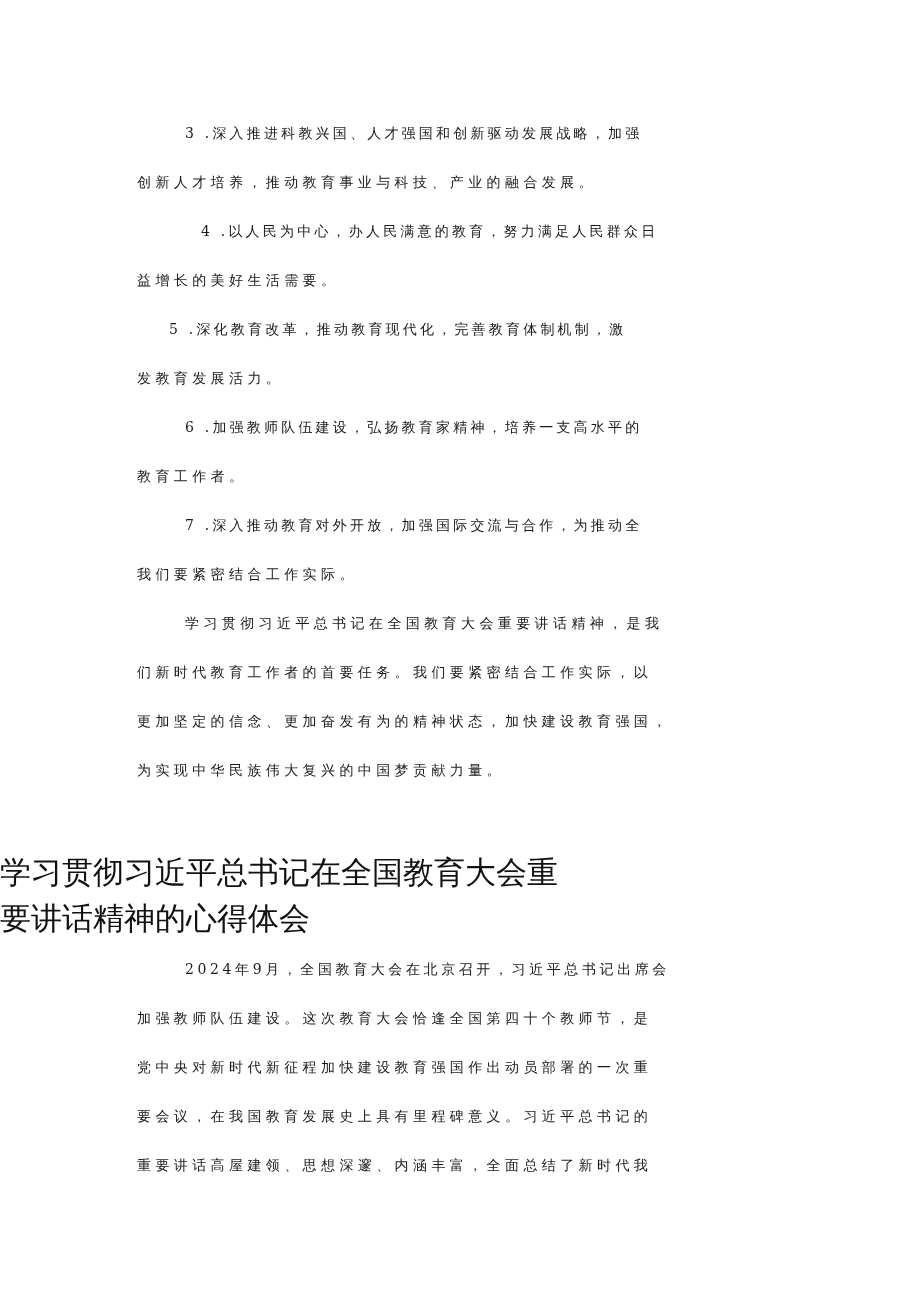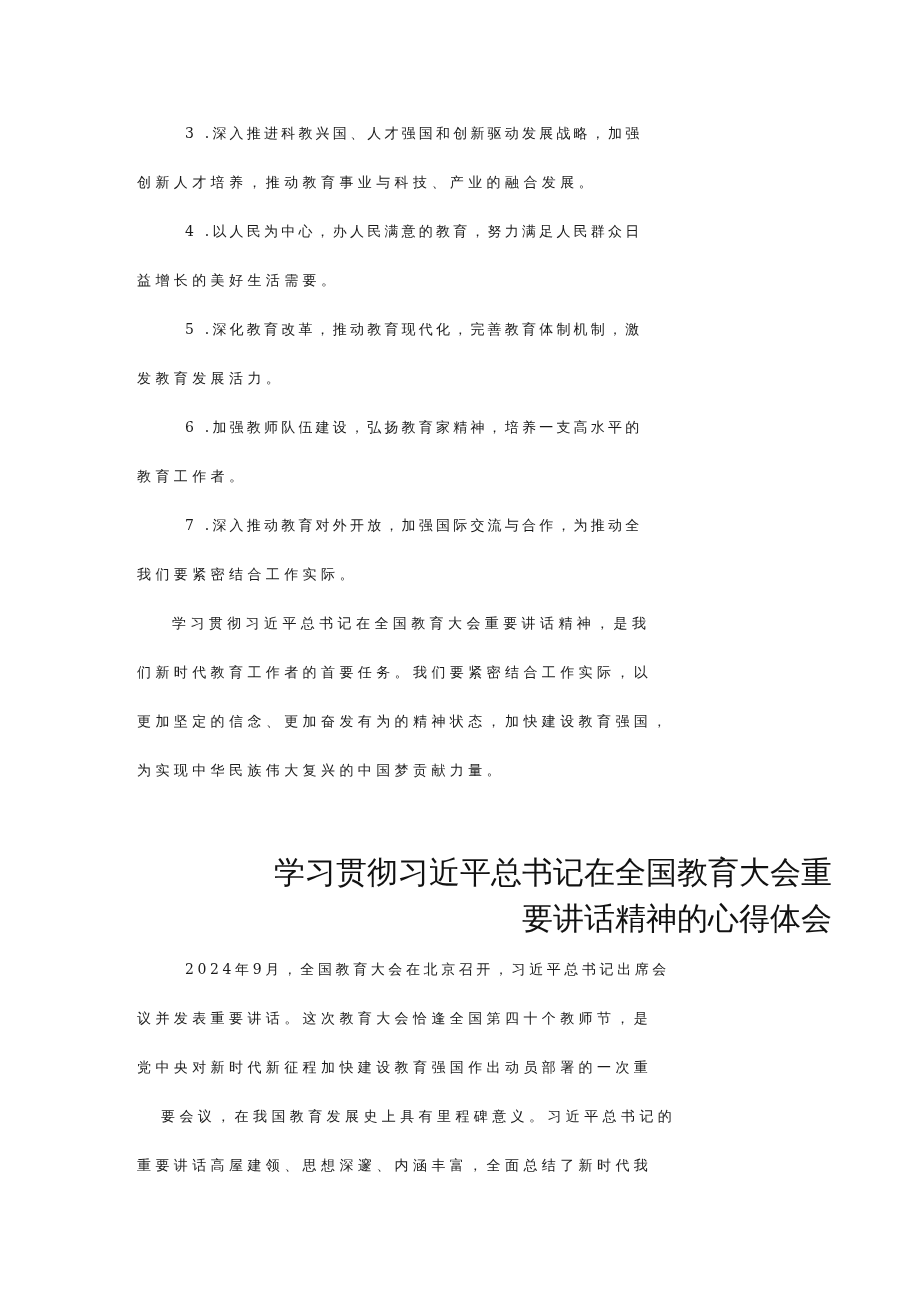--- a/index.html
+++ b/index.html
@@ -29,52 +29,52 @@
       white-space: nowrap;
       color: #1a1a1a;
     }
     .title-line {
       position: absolute;
       font-family: "DejaVu Sans", "Liberation Sans", sans-serif;
       font-size: 31px;
       line-height: 40px;
       white-space: nowrap;
       color: #111111;
-      text-align: right;
+      text-align: left;
       left: -137px;
       width: 832px;
     }
   </style>
 </head>
 <body>
 
 <div class="page">
 
   <div class="line" style="top:119px; left:48px; letter-spacing:3.2px;">3 .深入推进科教兴国、人才强国和创新驱动发展战略，加强</div>
   <div class="line" style="top:168px; letter-spacing:4.4px;">创新人才培养，推动教育事业与科技、产业的融合发展。</div>
 
-  <div class="line" style="top:217px; left:48px; letter-spacing:3.2px;text-align:right;">4 .以人民为中心，办人民满意的教育，努力满足人民群众日</div>
+  <div class="line" style="top:217px; left:64px; letter-spacing:3.2px;text-align:right;">4 .以人民为中心，办人民满意的教育，努力满足人民群众日</div>
   <div class="line" style="top:266px; letter-spacing:4.4px;">益增长的美好生活需要。</div>
 
-  <div class="line" style="top:315px; left:48px; letter-spacing:3.2px;">5 .深化教育改革，推动教育现代化，完善教育体制机制，激</div>
+  <div class="line" style="top:315px; left:32px; letter-spacing:3.2px;">5 .深化教育改革，推动教育现代化，完善教育体制机制，激</div>
   <div class="line" style="top:364px; letter-spacing:4.4px;">发教育发展活力。</div>
 
   <div class="line" style="top:413px; left:48px; letter-spacing:3.2px;">6 .加强教师队伍建设，弘扬教育家精神，培养一支高水平的</div>
   <div class="line" style="top:462px; letter-spacing:4.4px;">教育工作者。</div>
 
   <div class="line" style="top:511px; left:48px; letter-spacing:3.2px;">7 .深入推动教育对外开放，加强国际交流与合作，为推动全</div>
   <div class="line" style="top:560px; letter-spacing:4.4px;">我们要紧密结合工作实际。</div>
 
-  <div class="line" style="top:609px; left:35px; letter-spacing:4.4px;">学习贯彻习近平总书记在全国教育大会重要讲话精神，是我</div>
+  <div class="line" style="top:609px; left:48px; letter-spacing:4.4px;">学习贯彻习近平总书记在全国教育大会重要讲话精神，是我</div>
   <div class="line" style="top:658px; letter-spacing:4.4px;">们新时代教育工作者的首要任务。我们要紧密结合工作实际，以</div>
   <div class="line" style="top:707px; letter-spacing:4.4px;">更加坚定的信念、更加奋发有为的精神状态，加快建设教育强国，</div>
   <div class="line" style="top:756px; letter-spacing:4.4px;">为实现中华民族伟大复兴的中国梦贡献力量。</div>
 
   <div class="title-line" style="top:852px;">学习贯彻习近平总书记在全国教育大会重</div>
   <div class="title-line" style="top:898px;">要讲话精神的心得体会</div>
 
   <div class="line" style="top:955px; left:48px; letter-spacing:3.6px;">2024年9月，全国教育大会在北京召开，习近平总书记出席会</div>
-  <div class="line" style="top:1004px; letter-spacing:4.4px;">议并发表重要讲话。这次教育大会恰逢全国第四十个教师节，是</div>
+  <div class="line" style="top:1004px; letter-spacing:4.4px;">加强教师队伍建设。这次教育大会恰逢全国第四十个教师节，是</div>
   <div class="line" style="top:1053px; letter-spacing:4.4px;">党中央对新时代新征程加快建设教育强国作出动员部署的一次重</div>
-  <div class="line" style="top:1102px; letter-spacing:4.4px;margin-left:24px;">要会议，在我国教育发展史上具有里程碑意义。习近平总书记的</div>
+  <div class="line" style="top:1102px; letter-spacing:4.4px;">要会议，在我国教育发展史上具有里程碑意义。习近平总书记的</div>
   <div class="line" style="top:1151px; letter-spacing:4.4px;">重要讲话高屋建领、思想深邃、内涵丰富，全面总结了新时代我</div>
 
 </div>
 
 </body></html>

